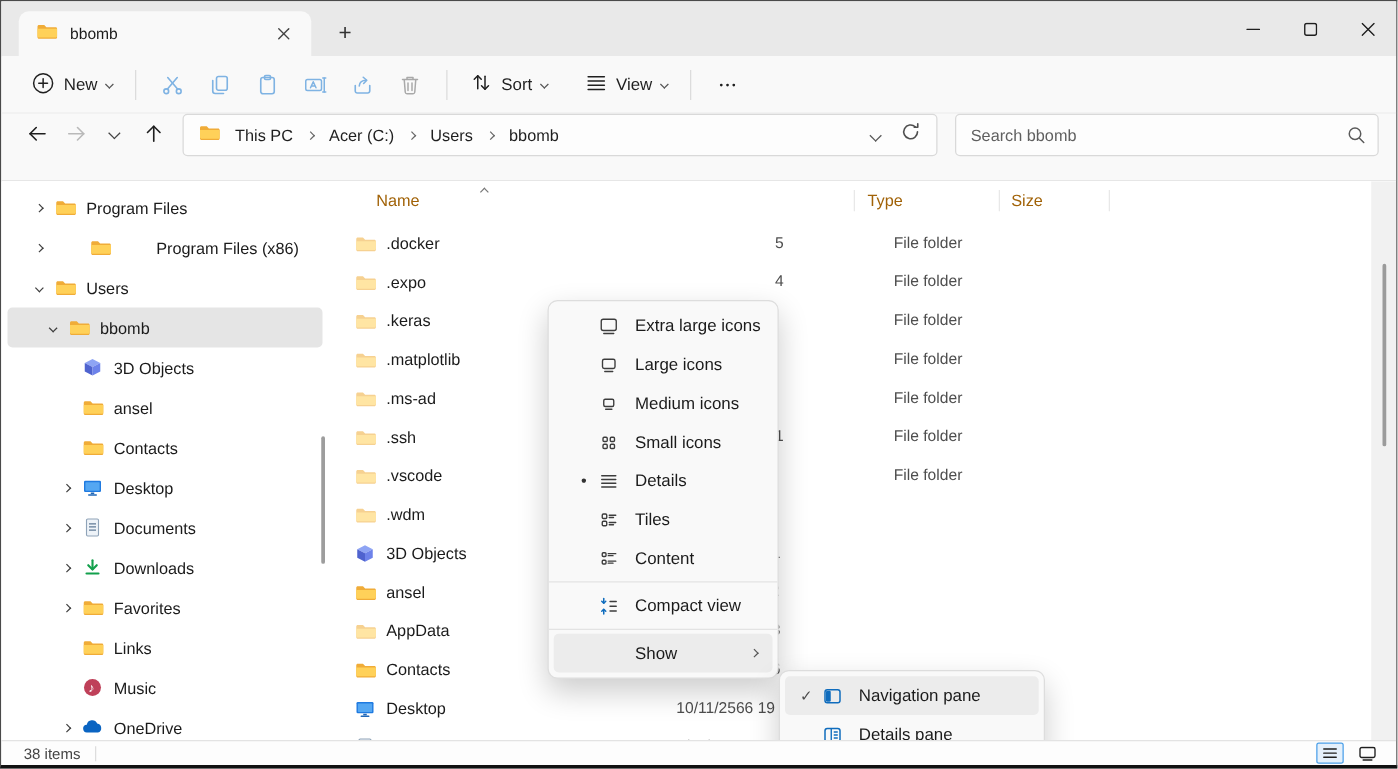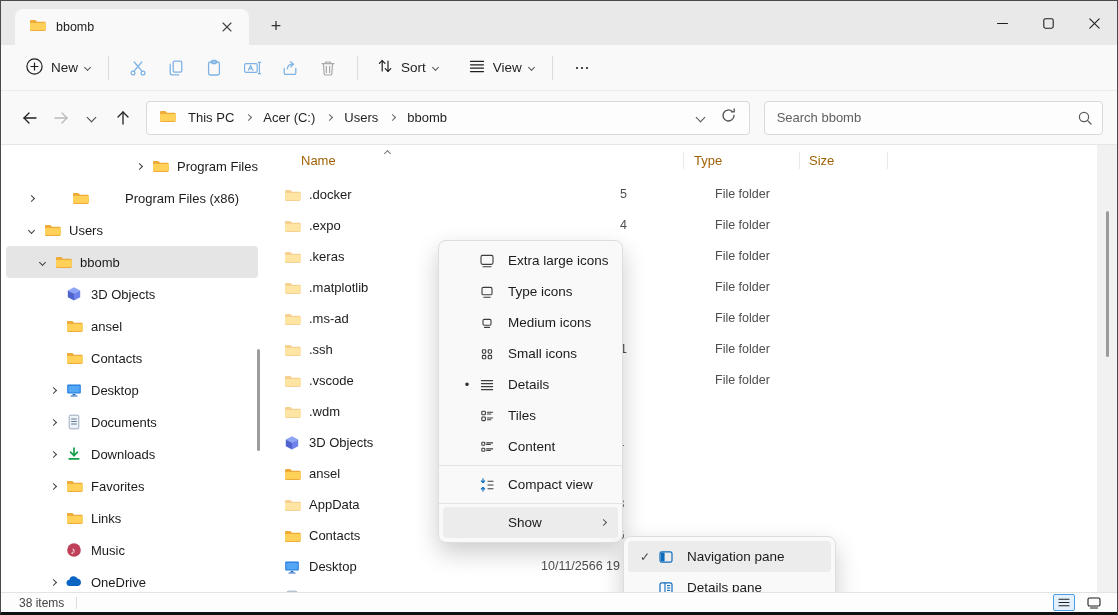--- a/index.html
+++ b/index.html
@@ -24,21 +24,21 @@
     border-bottom:1px solid #ececec; }
   .tb-btn{ display:flex; align-items:center; gap:7px; padding:6px 8px; border-radius:4px; color:#1f1f1f; font-size:13.5px; }
   .tb-ic{ width:38px; height:34px; display:flex; align-items:center; justify-content:center; border-radius:4px; }
   .tb-sep{ width:1px; height:24px; background:#dcdcdc; margin:0 10px; }
   .chev{ display:inline-block; width:7px; height:7px; border-right:1.4px solid #555; border-bottom:1.4px solid #555; }
   .chev.r{ transform:rotate(-45deg); }
   .chev.d{ transform:rotate(45deg); }
   .chev.u{ transform:rotate(-135deg); }
   .chev.sm{ width:5px; height:5px; }
   
-  .addressrow{ height:54px; background:#f9f9f9; display:flex; align-items:center; padding:0 14px;
+  .addressrow{ height:54px; background:#f9f9f9; display:flex; align-items:flex-start; padding:0 14px;
     border-bottom:1px solid #e6e6e6; flex:none; }
   .nav-btn{ width:31px; height:31px; display:flex; align-items:center; justify-content:center; border-radius:4px; }
   .addr-box{ width:608px; height:34px; margin-left:8px; background:#fdfdfd; border:1px solid #d9d9d9;
     border-radius:4px; display:flex; align-items:center; padding:0 12px; }
   .crumbs{ display:flex; align-items:center; gap:9px; margin-left:9px; font-size:13px; color:#1f1f1f; }
   .crumb{ padding:2px 3px; border-radius:3px; }
   .addr-right{ margin-left:auto; display:flex; align-items:center; gap:16px; }
   .search-box{ position:relative; width:342px; height:34px; margin-left:14px; }
   .search-box input{ width:100%; height:100%; background:#fdfdfd; border:1px solid #d9d9d9; border-radius:4px;
     font-family:"Liberation Sans",sans-serif; font-size:13px; color:#333; padding:0 34px 0 12px; outline:none; }
@@ -265,21 +265,21 @@
       <input type="text" readonly="" placeholder="Search bbomb" style="">
       <span class="search-ic" id="ic-search"><svg width="16" height="16" viewBox="0 0 16 16" fill="none" stroke="#5a5a5a" stroke-width="1.2" stroke-linecap="round" stroke-linejoin="round">
             <circle cx="7" cy="7" r="4.6"></circle>
             <line x1="10.6" y1="10.6" x2="14" y2="14"></line>
           </svg></span>
     </div>
   </div>
 
   <div class="main">
     <div class="sidebar" id="sidebar-list">
-        <div class="side-row" style="padding-left: 13px; justify-content: flex-end;">
+        <div class="side-row" style="padding-left: 13px;">
           <span class="chev-slot">
             <span class="chev sm r" style="border-color:#3f3f3f"></span>
           </span>
           <span class="tree-ic">
             <svg width="17" height="14" viewBox="0 0 17 14">
               <path d="M1 3.2c0-.7.5-1.2 1.2-1.2h4.2l1.7 1.8h7.4c.7 0 1.2.5 1.2 1.2v6.8c0 .7-.5 1.2-1.2 1.2H2.2c-.7 0-1.2-.5-1.2-1.2z" fill="#f0ac38"></path>
               <path d="M1 5h15.7v5.8c0 .7-.5 1.2-1.2 1.2H2.2c-.7 0-1.2-.5-1.2-1.2z" fill="#ffd159"></path>
             </svg>
           </span>
           <span class="side-label">Program Files</span>
@@ -621,21 +621,21 @@
           <span class="m-label">Extra large icons</span>
         </div>
         <div class="m-item">
           <span class="m-bullet"></span>
           <span class="m-ic">
             <svg width="16" height="16" viewBox="0 0 16 16" fill="none" stroke="#3d3d3d" stroke-width="1.1" stroke-linecap="round">
               <rect x="3" y="3.4" width="10" height="7.4" rx="1.4"></rect>
               <line x1="4.8" y1="13.2" x2="11.2" y2="13.2"></line>
             </svg>
           </span>
-          <span class="m-label">Type icons</span>
+          <span class="m-label">Large icons</span>
         </div>
         <div class="m-item">
           <span class="m-bullet"></span>
           <span class="m-ic">
             <svg width="16" height="16" viewBox="0 0 16 16" fill="none" stroke="#3d3d3d" stroke-width="1.1" stroke-linecap="round">
               <rect x="4" y="4.4" width="8" height="5.8" rx="1.2"></rect>
               <line x1="5.5" y1="12.4" x2="10.5" y2="12.4"></line>
             </svg>
           </span>
           <span class="m-label">Medium icons</span>

